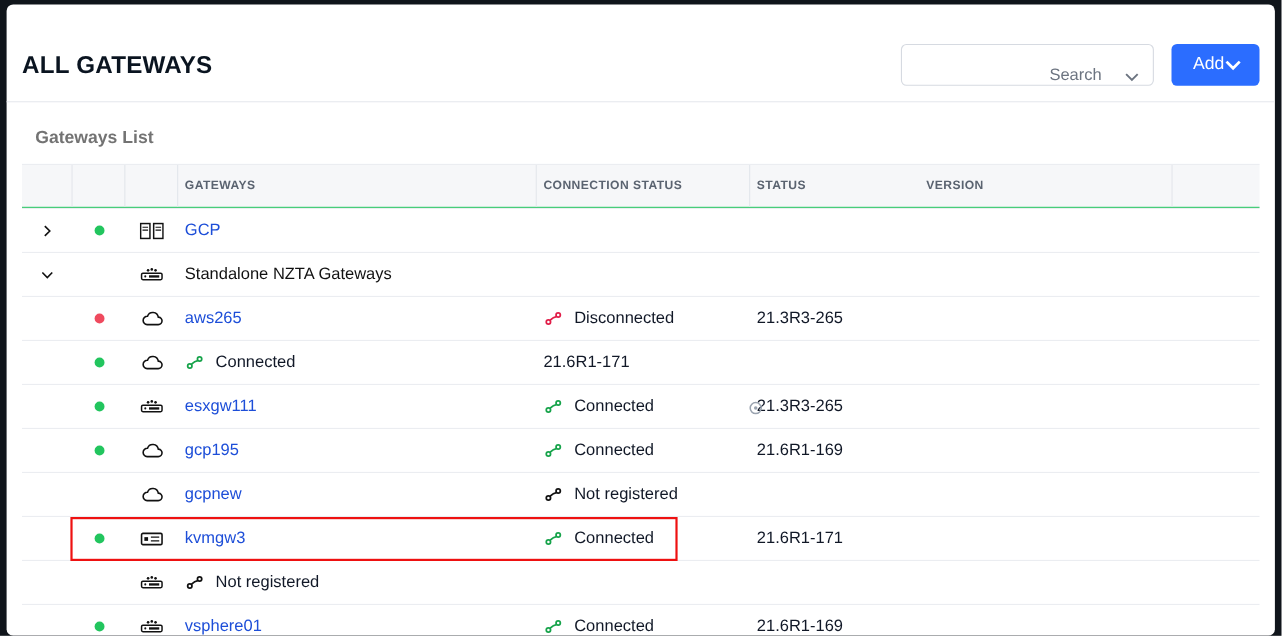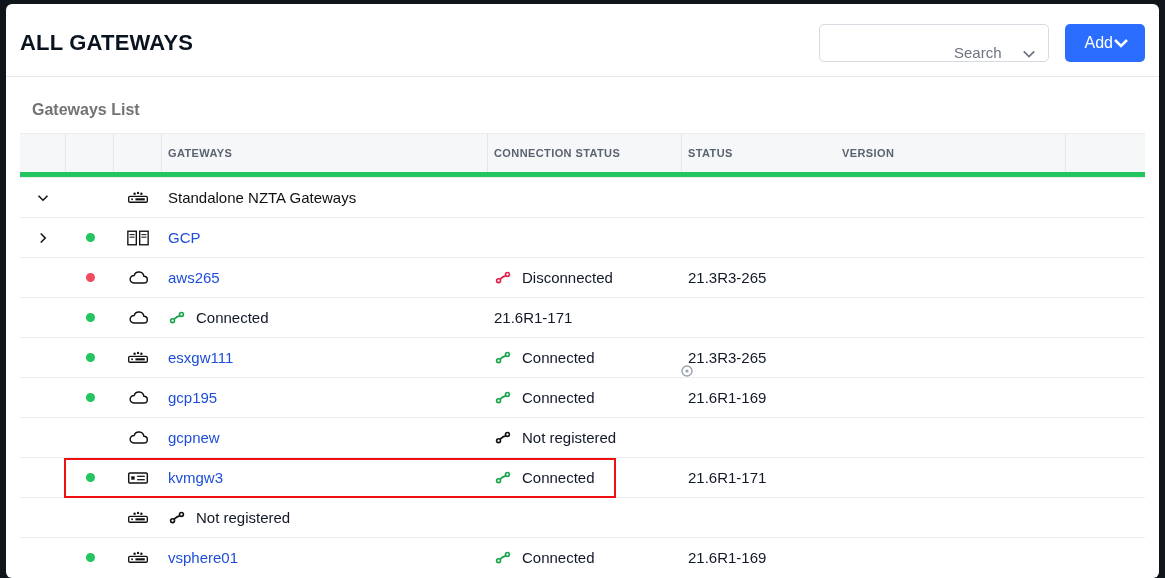--- a/index.html
+++ b/index.html
@@ -8,21 +8,21 @@
     background: #10151b;
     width: 1165px;
     height: 578px;
     overflow: hidden;
   }
   .app-frame {
     background: #fff;
     margin: 4px 6px 0 6px;
     border-radius: 6px;
     height: 574px;
-    padding-top: 0;
+    padding-top: 16px;
   }
   .topbar {
     display: flex;
     align-items: center;
     justify-content: space-between;
     padding: 20px 14px 14px 14px;
     border-bottom: 1px solid #e7e9ee;
   }
   .page-title {
     font-size: 22px;
@@ -77,21 +77,21 @@
     grid-template-columns: 46px 48px 48px 326px 194px 154px 230px;
     align-items: center;
     min-height: 40px;
     border-top: 1px solid #ebedf1;
     font-size: 15px;
     color: #111827;
   }
   .row.header {
     background: #f6f7f9;
     border-top: 1px solid #ebedf1;
-    border-bottom: 5px solid #22c55e;
+    border-bottom: 1px solid #22c55e;
     font-size: 11px;
     letter-spacing: 0.4px;
     color: #5a6370;
     text-transform: uppercase;
     font-weight: 600;
   }
   .row.header .cell { display:flex; align-items:center; height:38px; }
   .row.header .cell.bordered { border-right: 1px solid #e3e6eb; height:38px; }
   .subrow {
     grid-template-columns: 46px 48px 48px 326px 194px 154px 230px;
@@ -165,66 +165,66 @@
         <div class="cell bordered"></div>
         <div class="cell bordered">GATEWAYS</div>
         <div class="cell bordered">CONNECTION STATUS</div>
         <div class="cell">STATUS</div>
         <div class="cell bordered">VERSION</div>
       </div>
 
       <div class="row">
         <div class="cell center">
           <svg width="12" height="12" viewBox="0 0 16 16">
+              <path d="M5 2l6 6-6 6" fill="none" stroke="#111" stroke-width="2"></path>
+            </svg>
+        </div>
+        <div class="cell center">
+          <span class="status-dot dot-green"></span>
+        </div>
+        <div class="cell center gw-icon">
+
+          <svg width="22" height="18" viewBox="0 0 26 20">
+              <rect x="1" y="2" width="10" height="16" fill="none" stroke="#111" stroke-width="1.6"></rect>
+              <rect x="15" y="2" width="10" height="16" fill="none" stroke="#111" stroke-width="1.6"></rect>
+              <line x1="3" y1="6" x2="9" y2="6" stroke="#111" stroke-width="1.2"></line>
+              <line x1="3" y1="9" x2="9" y2="9" stroke="#111" stroke-width="1.2"></line>
+              <line x1="17" y1="6" x2="23" y2="6" stroke="#111" stroke-width="1.2"></line>
+              <line x1="17" y1="9" x2="23" y2="9" stroke="#111" stroke-width="1.2"></line>
+            </svg>
+        </div>
+        <div class="cell link">GCP</div>
+        <div class="cell"></div>
+          <div class="cell"></div>
+          <div class="cell"></div>
+      </div>
+
+      <div class="row">
+        <div class="cell center">
+          <svg width="12" height="12" viewBox="0 0 16 16">
               <path d="M2 5l6 6 6-6" fill="none" stroke="#111" stroke-width="2"></path>
             </svg>
         </div>
         <div class="cell"></div>
         <div class="cell center gw-icon">
           <svg width="22" height="16" viewBox="0 0 26 18">
               <rect x="2" y="7" width="22" height="7" rx="1.5" fill="none" stroke="#111" stroke-width="1.6"></rect>
               <circle cx="9" cy="4" r="1.4" fill="#111"></circle>
               <circle cx="13" cy="3" r="1.4" fill="#111"></circle>
               <circle cx="17" cy="4" r="1.4" fill="#111"></circle>
               <circle cx="6" cy="10.5" r="1.1" fill="#111"></circle>
               <rect x="10" y="9.3" width="11" height="2.5" fill="#111"></rect>
             </svg>
         </div>
         <div class="cell" style="color:#111">Standalone NZTA Gateways</div>
         <div class="cell"></div>
           <div class="cell"></div>
           <div class="cell"></div>
       </div>
 
-      <div class="row">
-        <div class="cell center">
-          <svg width="12" height="12" viewBox="0 0 16 16">
-              <path d="M5 2l6 6-6 6" fill="none" stroke="#111" stroke-width="2"></path>
-            </svg>
-        </div>
-        <div class="cell center">
-          <span class="status-dot dot-green"></span>
-        </div>
-        <div class="cell center gw-icon">
-
-          <svg width="22" height="18" viewBox="0 0 26 20">
-              <rect x="1" y="2" width="10" height="16" fill="none" stroke="#111" stroke-width="1.6"></rect>
-              <rect x="15" y="2" width="10" height="16" fill="none" stroke="#111" stroke-width="1.6"></rect>
-              <line x1="3" y1="6" x2="9" y2="6" stroke="#111" stroke-width="1.2"></line>
-              <line x1="3" y1="9" x2="9" y2="9" stroke="#111" stroke-width="1.2"></line>
-              <line x1="17" y1="6" x2="23" y2="6" stroke="#111" stroke-width="1.2"></line>
-              <line x1="17" y1="9" x2="23" y2="9" stroke="#111" stroke-width="1.2"></line>
-            </svg>
-        </div>
-        <div class="cell link">GCP</div>
-        <div class="cell"></div>
-          <div class="cell"></div>
-          <div class="cell"></div>
-      </div>
-
       <div id="rows-mount">
           <div class="row subrow">
             <div class="cell expand-cell"></div>
             <div class="cell center">
               <span class="status-dot dot-red"></span>
             </div>
             <div class="cell center gw-icon">
               <svg width="22" height="16" viewBox="0 0 26 18">
                 <path d="M8 15h12a4 4 0 0 0 0-8 6 6 0 0 0-11.6-1A4.5 4.5 0 0 0 8 15z" fill="none" stroke="#111" stroke-width="1.7"></path>
               </svg>

